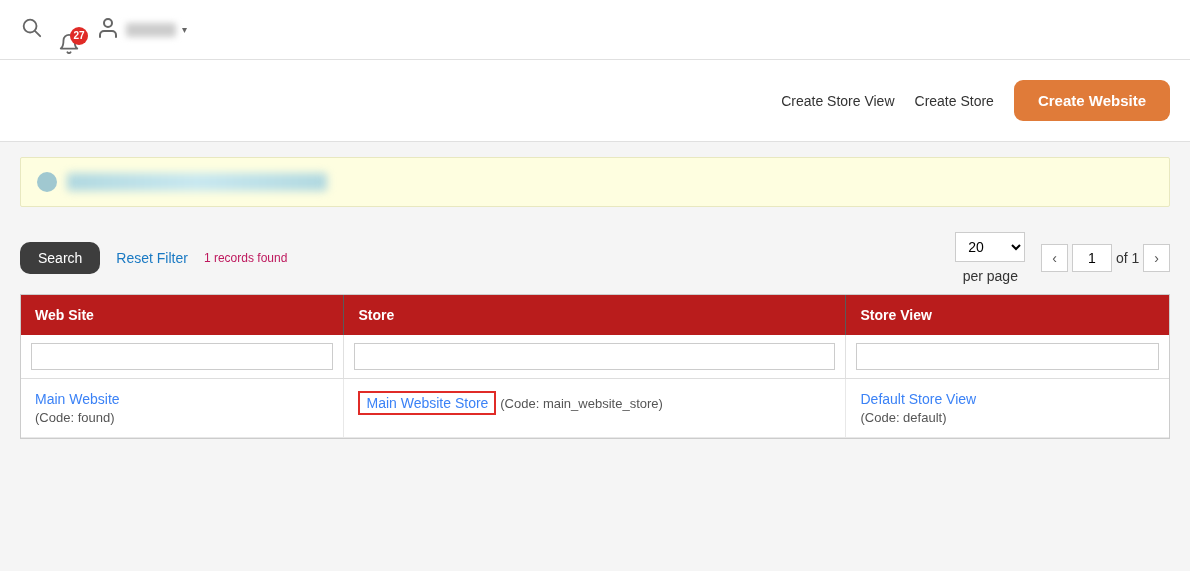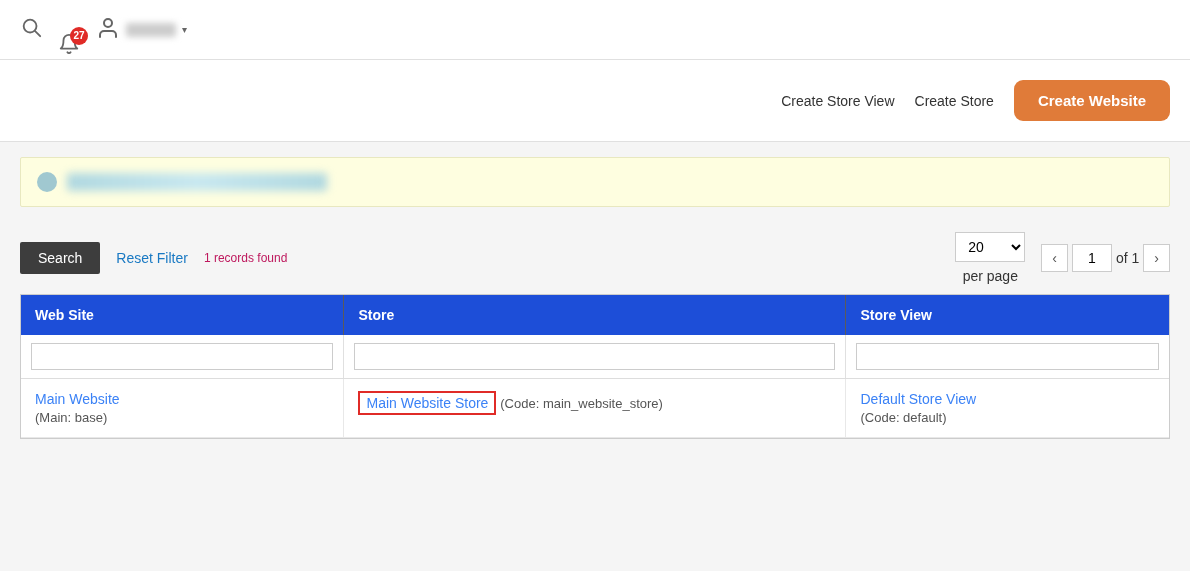--- a/index.html
+++ b/index.html
@@ -132,21 +132,21 @@
       padding: 10px 20px;
       background: #f5f5f5;
     }
     .btn-search {
       background: #3d3d3d;
       color: #fff;
       border: none;
       padding: 8px 18px;
       font-size: 14px;
       cursor: pointer;
-      border-radius: 2px;
+      border-radius: 10px;
       font-weight: 500;
     }
     .btn-reset {
       background: none;
       border: none;
       color: #1979c3;
       font-size: 14px;
       cursor: pointer;
       text-decoration: none;
     }
@@ -196,21 +196,21 @@
     .table-wrapper {
       margin: 0 20px 20px 20px;
       border: 1px solid #ccc;
       background: #fff;
     }
     table {
       width: 100%;
       border-collapse: collapse;
     }
     thead tr {
-      background: #1d4ed8;
+      background: #b91c1c;
       color: #fff;
     }
     thead th {
       text-align: left;
       padding: 12px 14px;
       font-weight: 600;
       font-size: 14px;
       border-right: 1px solid #5a5a5a;
     }
     thead th:last-child { border-right: none; }
@@ -322,21 +322,21 @@
     </thead>
     <tbody>
       <tr class="filter-row">
         <td><input type="text" placeholder="" style=""></td>
         <td><input type="text" placeholder="" style=""></td>
         <td><input type="text" placeholder="" style=""></td>
       </tr>
       <tr>
         <td>
           <a class="cell-link" href="#">Main Website</a>
-          <span class="cell-sub">(Main: base)</span>
+          <span class="cell-sub">(Code: found)</span>
         </td>
         <td>
           <a class="cell-link highlighted" href="#">Main Website Store</a>
           <span class="cell-sub">(Code: main_website_store)</span>
         </td>
         <td>
           <a class="cell-link" href="#">Default Store View</a>
           <span class="cell-sub">(Code: default)</span>
         </td>
       </tr>

